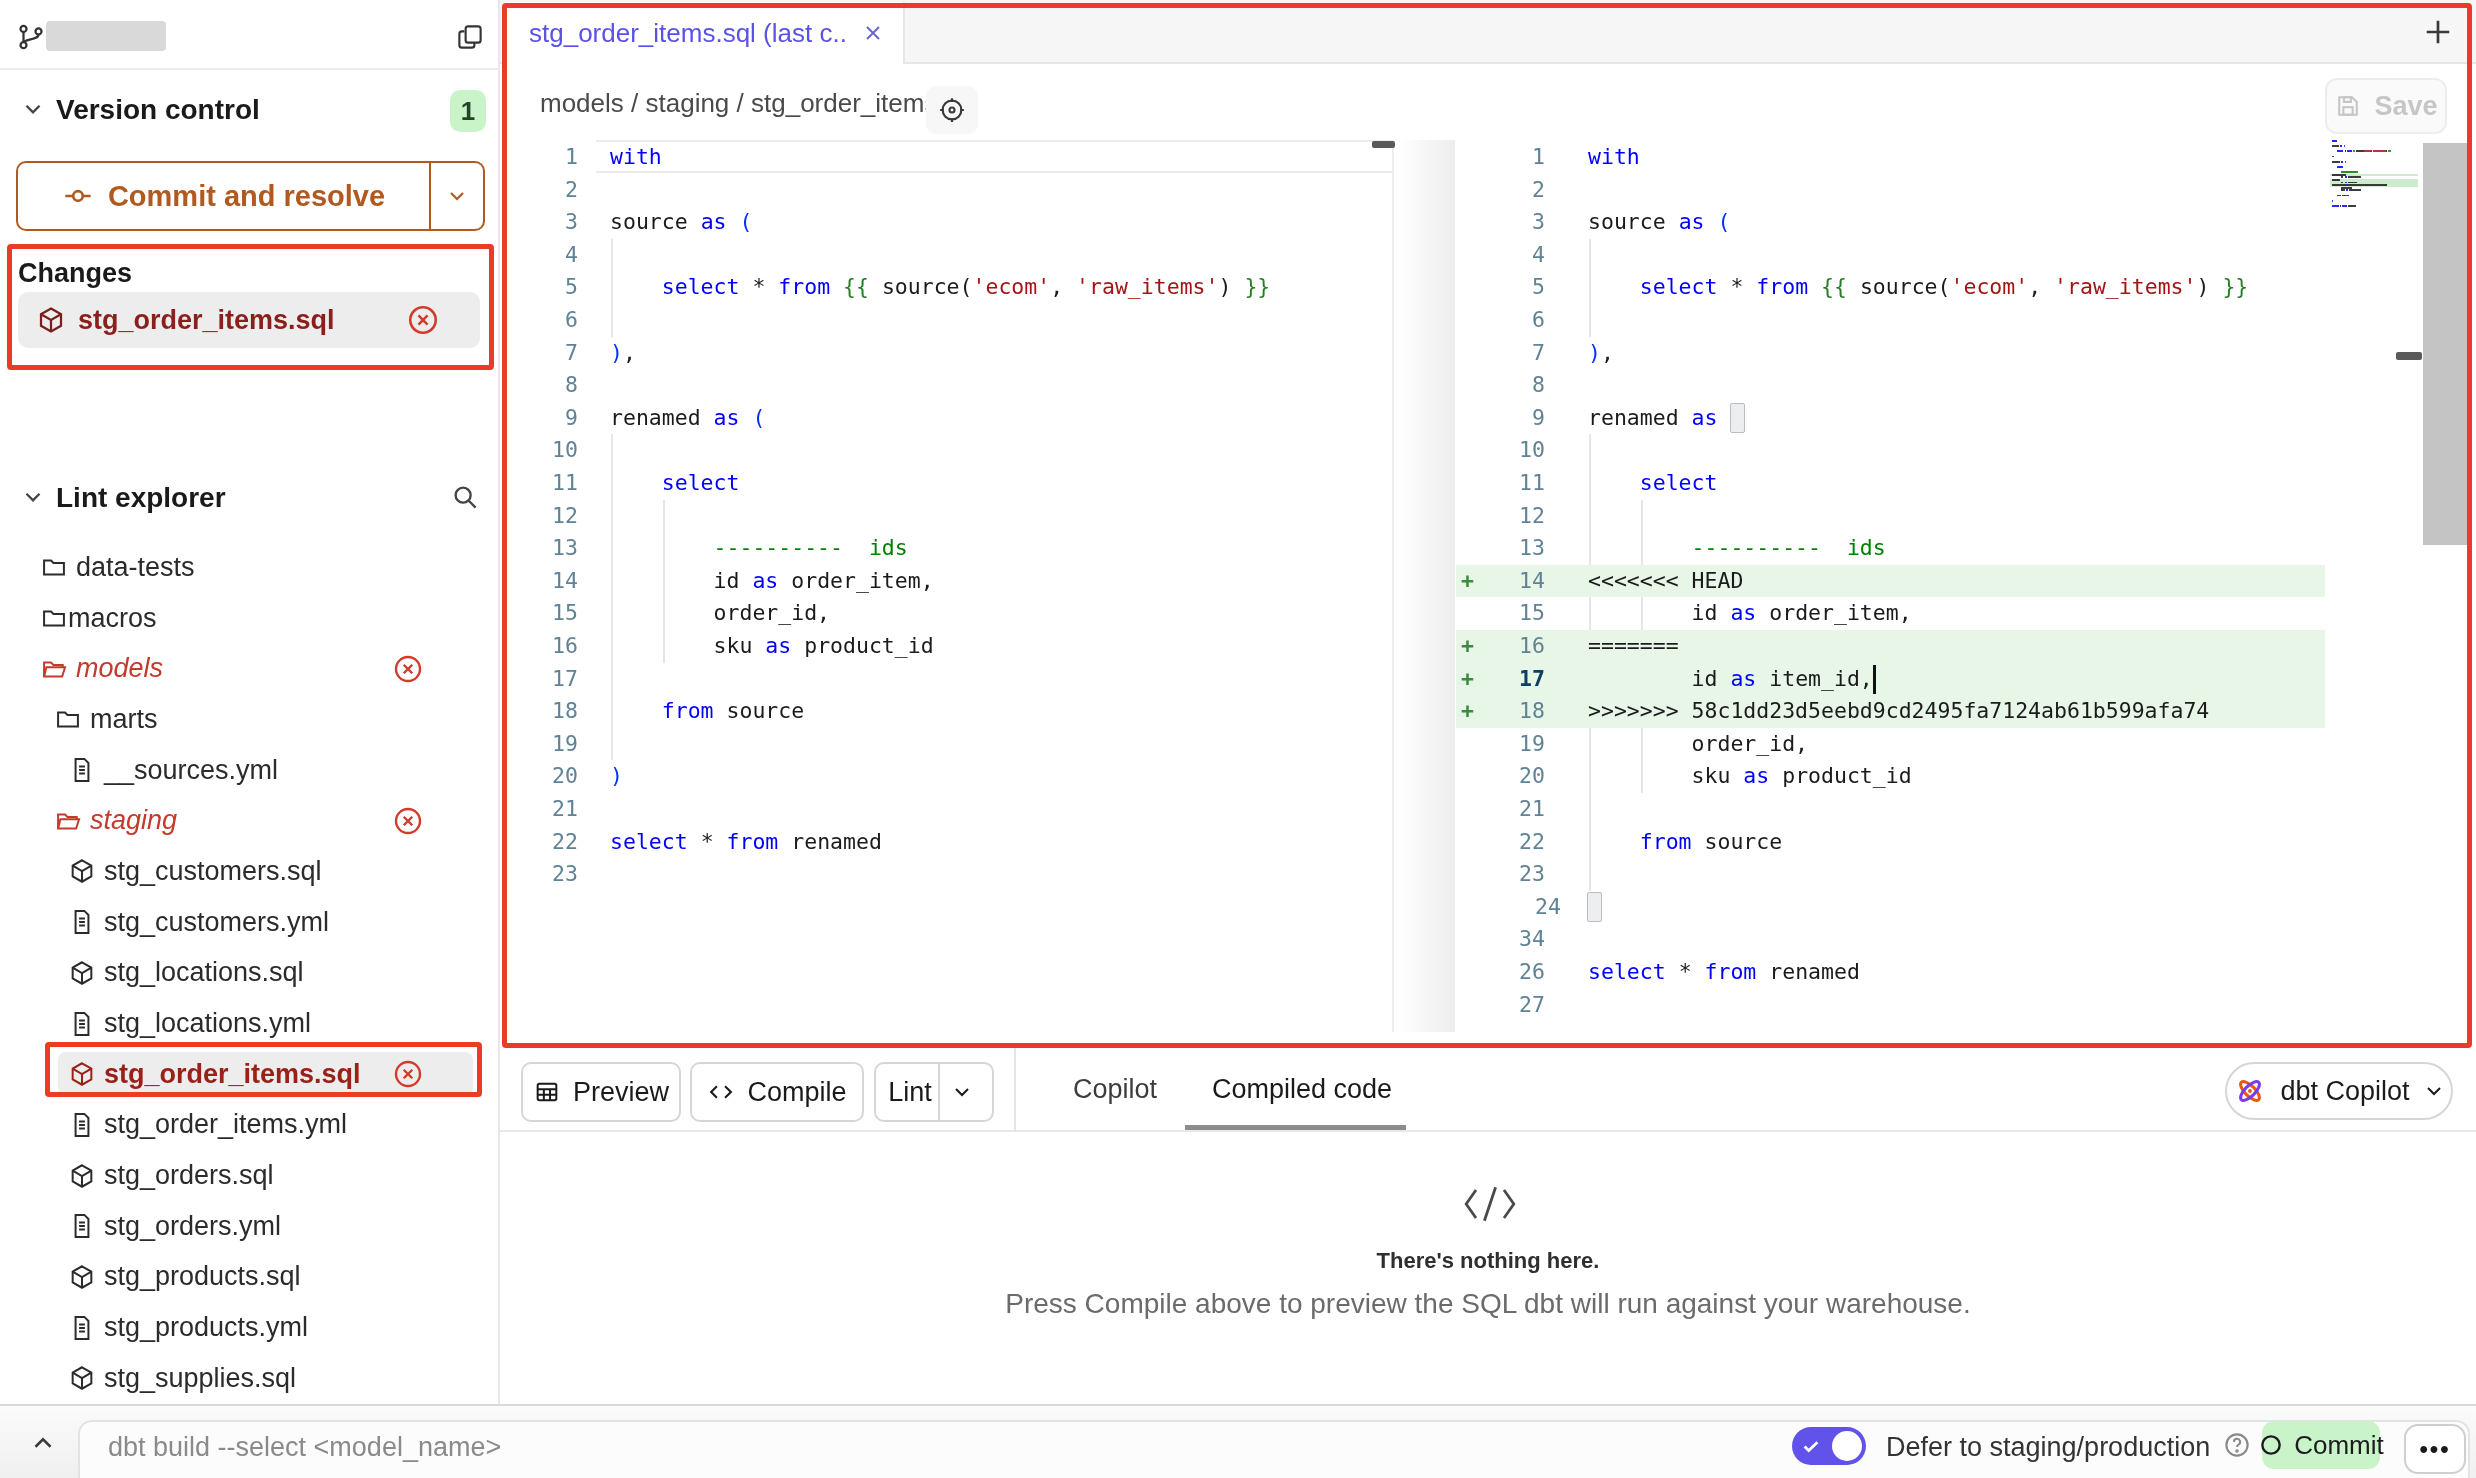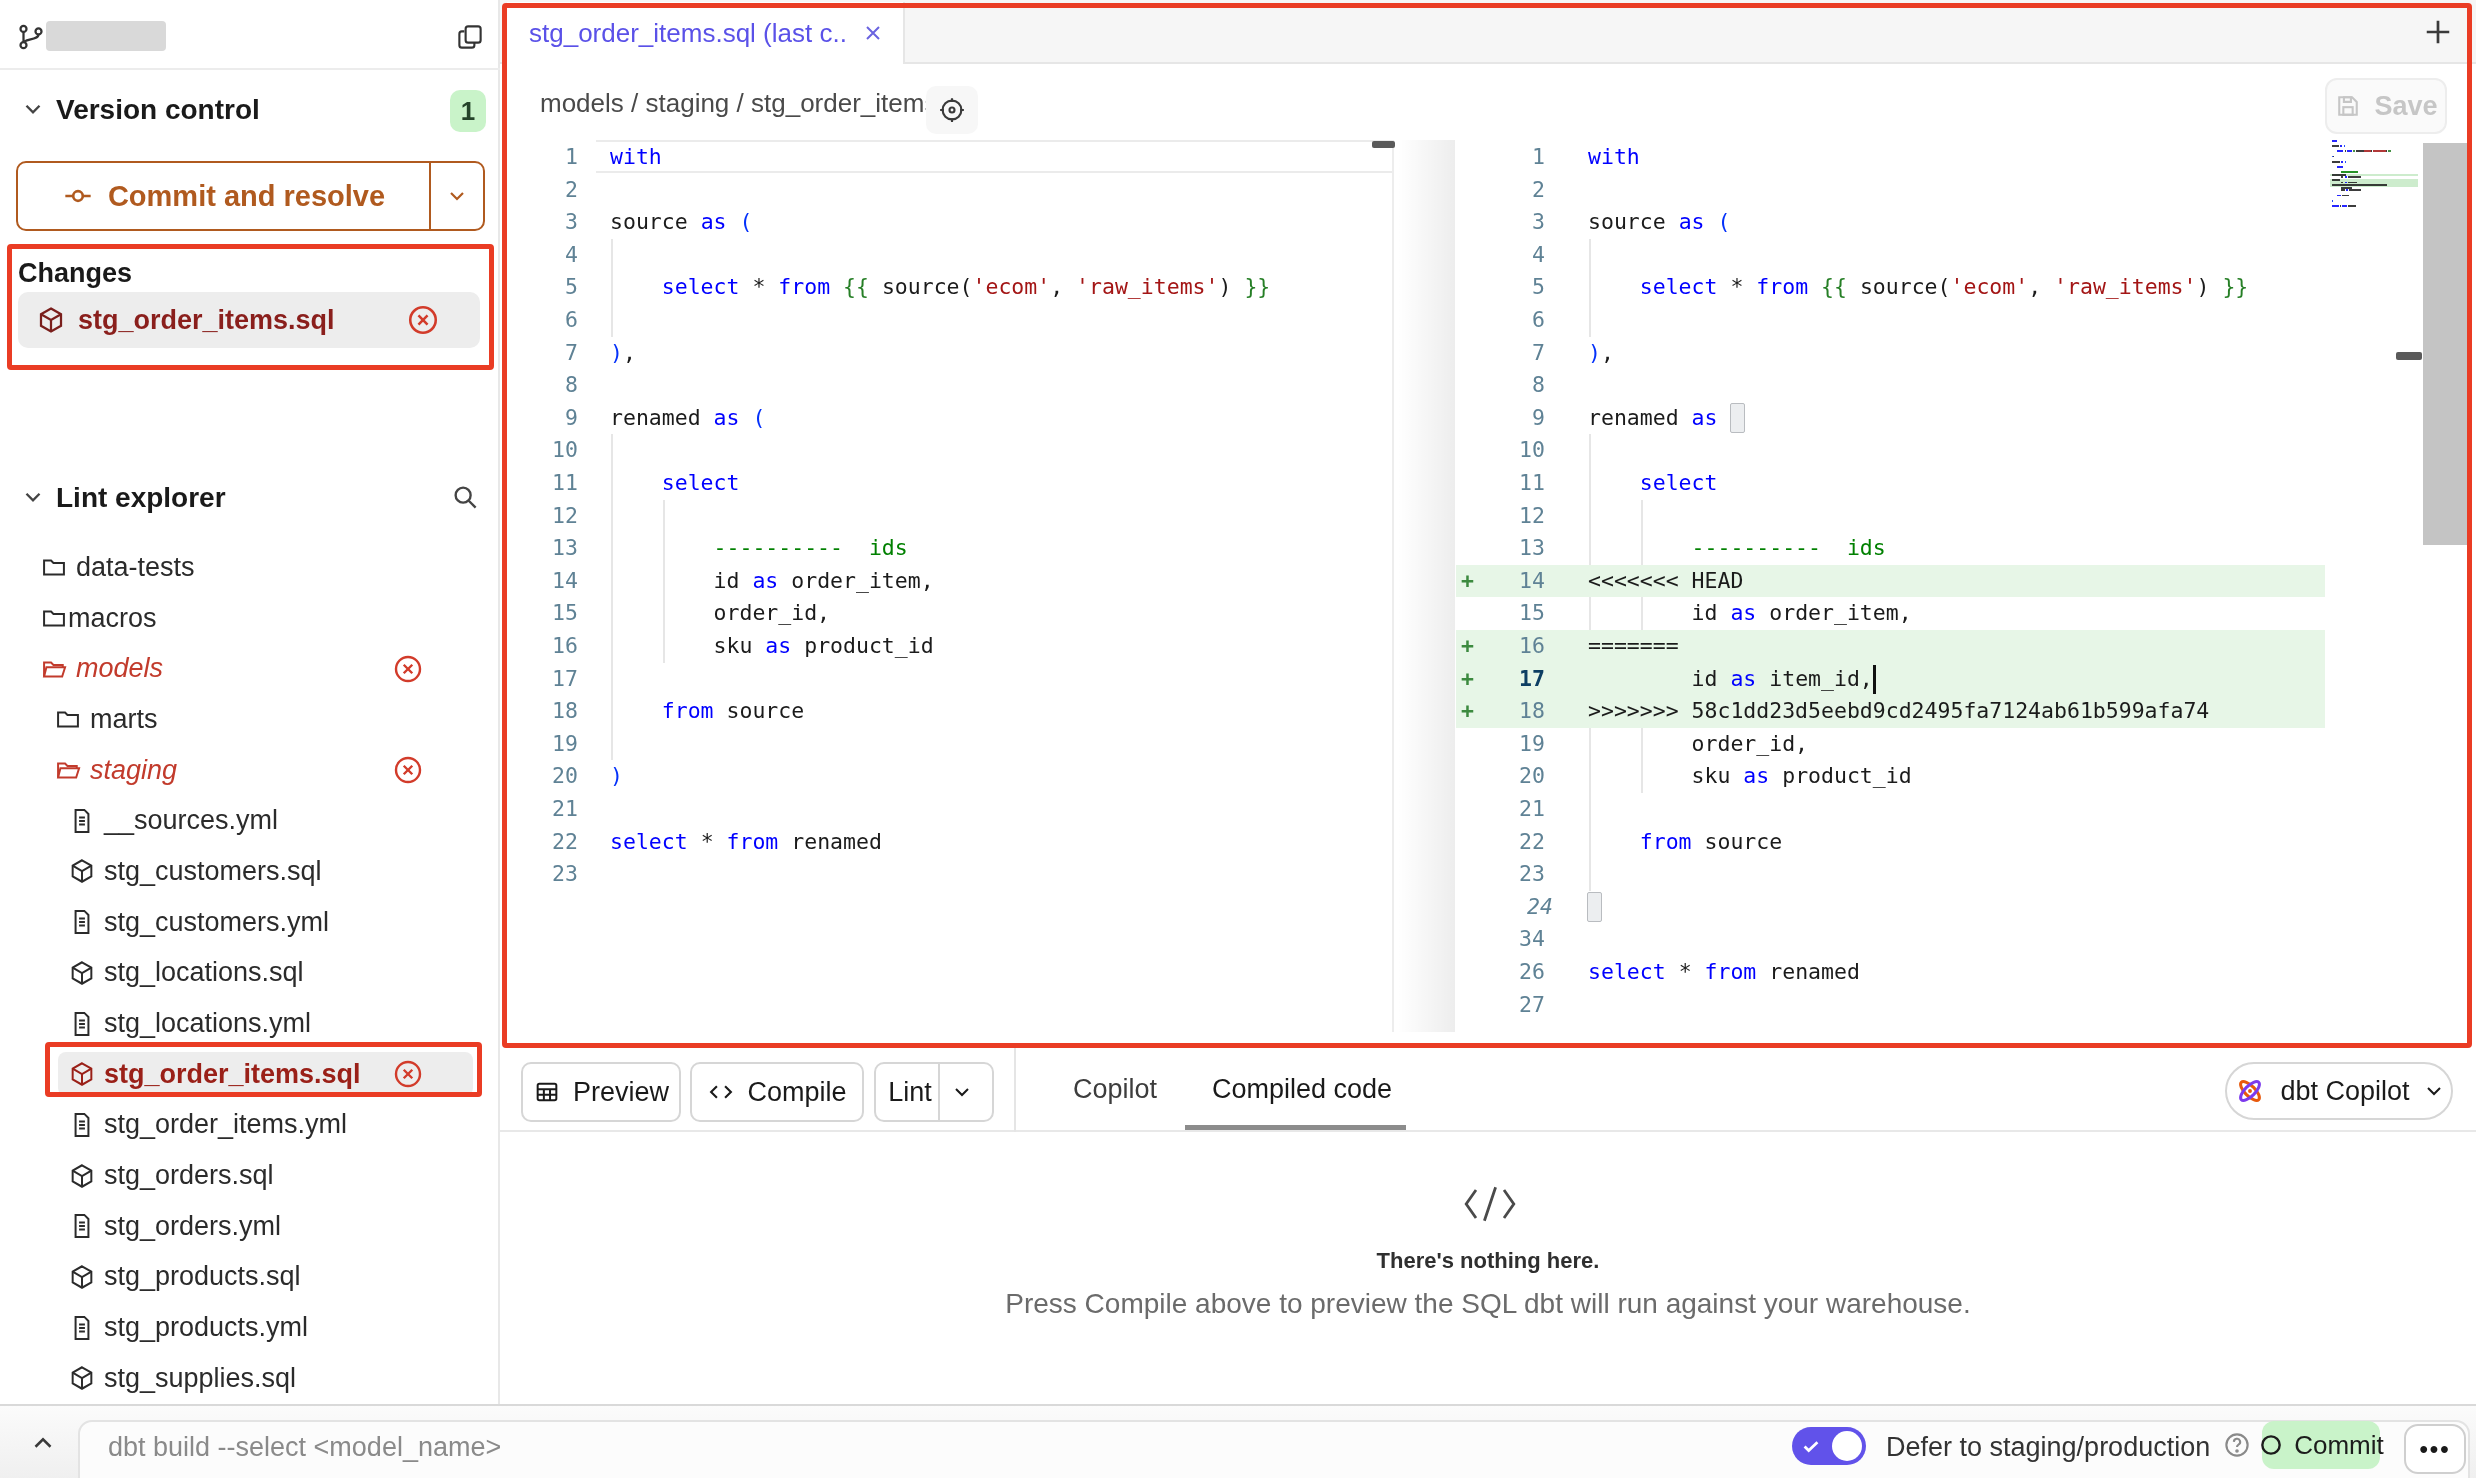--- a/index.html
+++ b/index.html
@@ -209,42 +209,42 @@
         </div>
         <div class="fe-row">
           <span class="icon fe-label" style="margin-left:54px">
             <svg width="28" height="28" viewBox="0 0 24 24" fill="none" stroke="#2b2b2b" stroke-width="1.7">
               <path d="M3.5 6.5h6l2 2h9v10h-17z"></path>
             </svg>
           </span>
           <span class="fe-label " style="margin-left:8px">marts</span>
         </div>
         <div class="fe-row">
+          <span class="icon fe-label" style="margin-left:68px">
+            <svg width="28" height="28" viewBox="0 0 24 24" fill="none" stroke="#2b2b2b" stroke-width="1.7">
+              <path d="M6.5 2.5h7.5l3.5 3.5v15.5H6.5z"></path>
+              <path d="M9.5 9h5M9.5 12h5M9.5 15h5"></path>
+            </svg>
+          </span>
+          <span class="fe-label " style="margin-left:8px">__sources.yml</span>
+        </div>
+        <div class="fe-row">
           <span class="icon fe-label" style="margin-left:54px">
             <svg width="28" height="28" viewBox="0 0 24 24" fill="none" stroke="#c23b2c" stroke-width="1.7">
               <path d="M3.5 18.5v-12h6l2 2h8v2.5"></path>
               <path d="M5.5 10.5h16l-2.5 8h-15.5z"></path>
             </svg>
           </span>
           <span class="fe-label red-t" style="margin-left:8px">staging</span>
           <span class="icon fe-label" style="position:absolute;left:392px">
             <svg width="32" height="32" viewBox="0 0 24 24" fill="none" stroke="#d23b2a" stroke-width="1.8">
               <circle cx="12" cy="12" r="9"></circle>
               <path d="M8.8 8.8l6.4 6.4M15.2 8.8l-6.4 6.4"></path>
             </svg>
           </span>
-        </div>
-        <div class="fe-row">
-          <span class="icon fe-label" style="margin-left:68px">
-            <svg width="28" height="28" viewBox="0 0 24 24" fill="none" stroke="#2b2b2b" stroke-width="1.7">
-              <path d="M6.5 2.5h7.5l3.5 3.5v15.5H6.5z"></path>
-              <path d="M9.5 9h5M9.5 12h5M9.5 15h5"></path>
-            </svg>
-          </span>
-          <span class="fe-label " style="margin-left:8px">__sources.yml</span>
         </div>
         <div class="fe-row">
           <span class="icon fe-label" style="margin-left:68px">
             <svg width="28" height="28" viewBox="0 0 24 24" fill="none" stroke="#2b2b2b" stroke-width="1.7">
               <path d="M12 2.8l8 4.6v9.2l-8 4.6-8-4.6V7.4z"></path>
               <path d="M4 7.4l8 4.6 8-4.6M12 12v9.2"></path>
             </svg>
           </span>
           <span class="fe-label " style="margin-left:8px">stg_customers.sql</span>
         </div>
@@ -582,21 +582,21 @@
       </div>
       <div class="code-row" style="top: 685.6px;">
         <span class="lnum" style="left: 0px; width: 90px;">22</span>
         <span class="codeline" style="left: 133px;"><span style="color: rgb(27, 27, 27);">    </span><span style="color: rgb(0, 0, 255);">from</span><span style="color: rgb(27, 27, 27);"> </span><span style="color: rgb(27, 27, 27);">source</span></span>
       </div>
       <div class="code-row" style="top: 718.2px;">
         <span class="lnum" style="left: 0px; width: 90px;">23</span>
         <span class="codeline" style="left: 133px;"></span>
       </div>
       <div class="code-row" style="top: 750.8px;">
-        <span class="lnum" style="left: 8px; width: 90px; font-style: italic;">24</span>
+        <span class="lnum" style="left: 16px; width: 90px;">24</span>
         <span class="codeline" style="left: 133px;"><span style="color: rgb(4, 49, 250);">)</span></span>
       </div>
       <div class="code-row" style="top: 783.4px;">
         <span class="lnum" style="left: 0px; width: 90px;">34</span>
         <span class="codeline" style="left: 133px;"></span>
       </div>
       <div class="code-row" style="top: 816px;">
         <span class="lnum" style="left: 0px; width: 90px;">26</span>
         <span class="codeline" style="left: 133px;"><span style="color: rgb(0, 0, 255);">select</span><span style="color: rgb(27, 27, 27);"> </span><span style="color: rgb(27, 27, 27);">*</span><span style="color: rgb(27, 27, 27);"> </span><span style="color: rgb(0, 0, 255);">from</span><span style="color: rgb(27, 27, 27);"> </span><span style="color: rgb(27, 27, 27);">renamed</span></span>
       </div>

